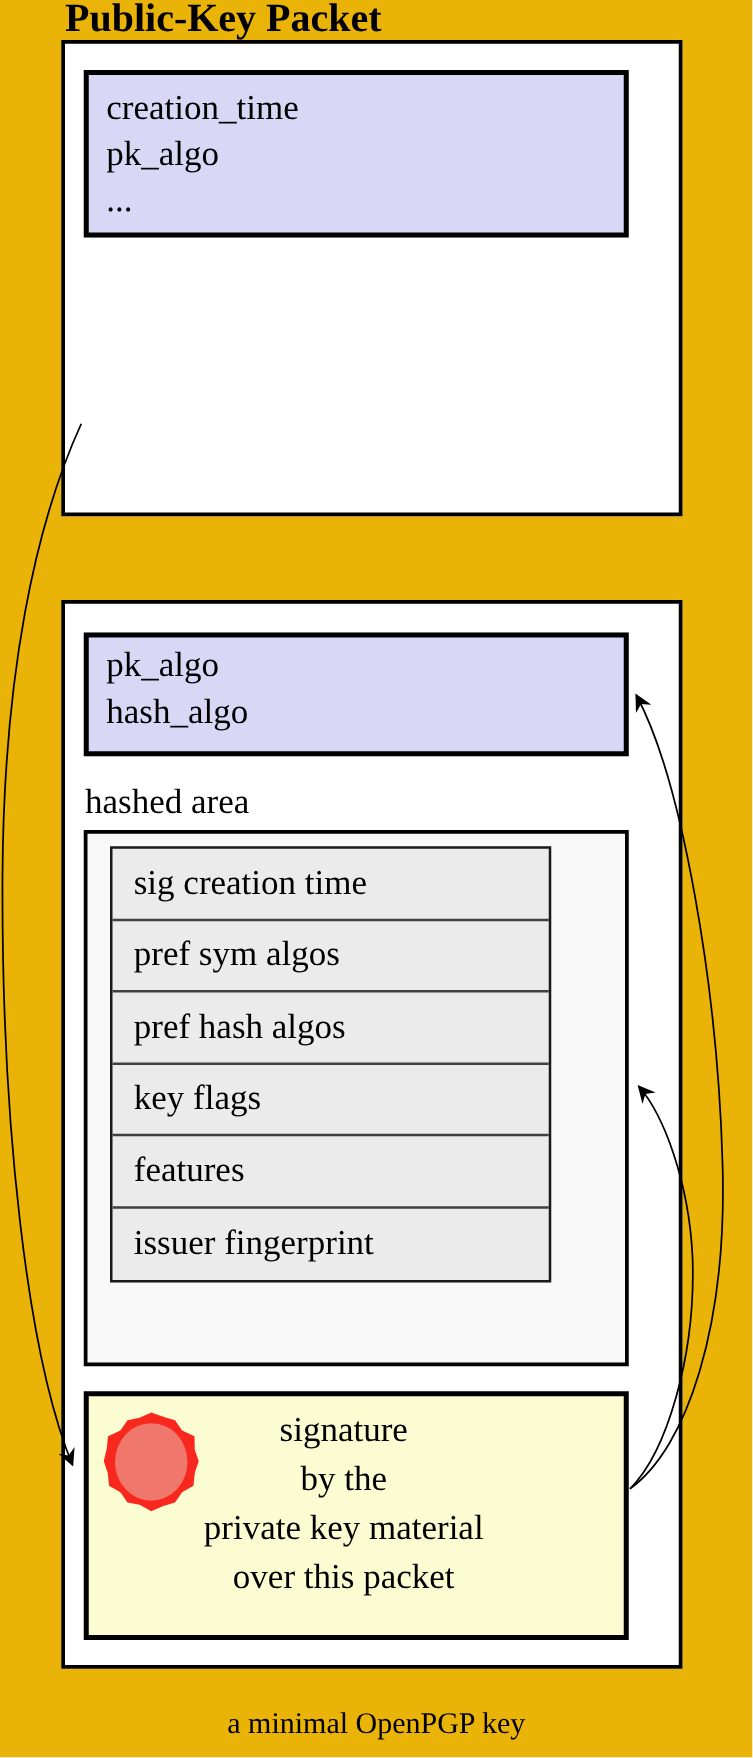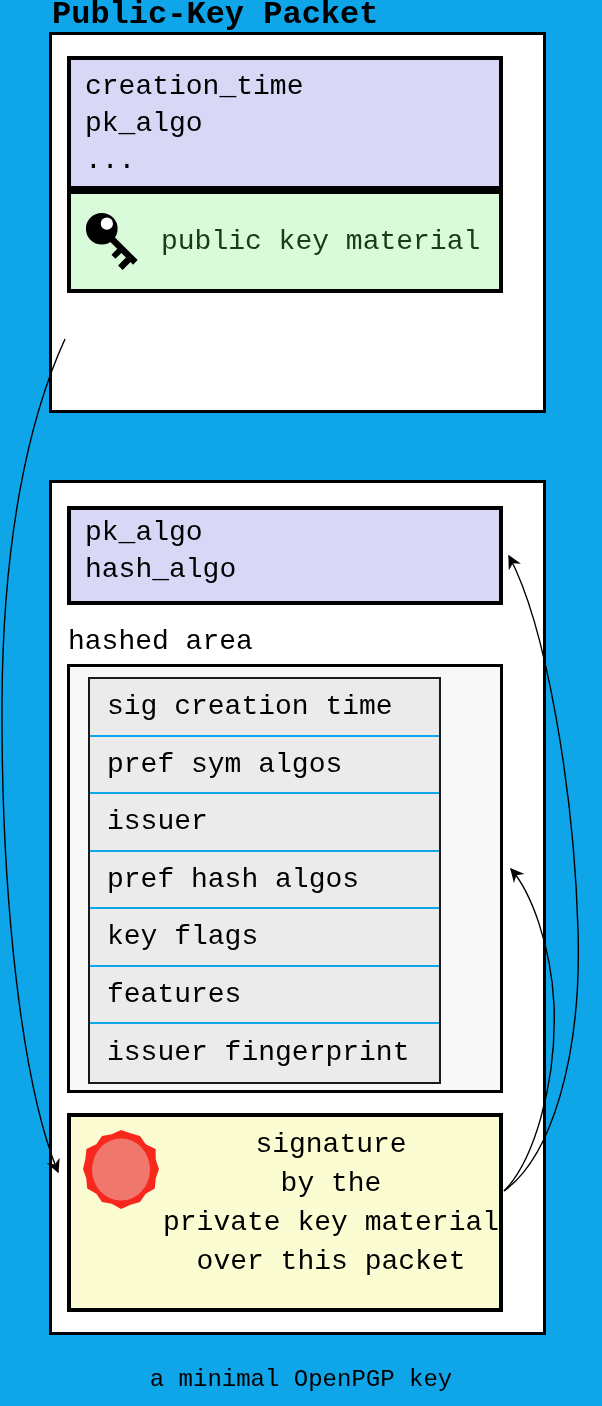--- a/index.html
+++ b/index.html
@@ -1,30 +1,30 @@
 <!DOCTYPE html>
 <html><head>
 <meta charset="utf-8">
 <style>
   html,body{margin:0;padding:0;background:#fff;}
   #canvas{
-    position:relative;width:602px;height:1406px;background:#0ea5e9;
-    font-family:Liberation Mono, monospace;color:#000;overflow:hidden;
+    position:relative;width:602px;height:1406px;background:#eab308;
+    font-family:Liberation Serif, serif;color:#000;overflow:hidden;
   }
   .abs{position:absolute;box-sizing:border-box;}
   .pkt-title{font-size:32px;font-weight:bold;letter-spacing:0px;white-space:nowrap;}
   .packet-box{border:3px solid #000;background:#fff;}
   .field-box{border:4px solid #000;background:#d8d8f6;padding:8px 0 0 14px;
              font-size:28px;line-height:37px;}
   .material-box{border:4px solid #000;background:#d9fbd9;display:flex;align-items:center;}
   .material-label{color:#173c17;font-size:28px;margin-left:10px;white-space:nowrap;}
   .hashed-label{font-size:28px;}
   .hashed-box{border:3px solid #000;background:#f8f8f8;}
   .subpacket-table{border:2px solid #1a1a1a;background:#ebebeb;}
-  .subpacket-row{height:57.5px;border-bottom:2px solid #0ea5e9;display:flex;
+  .subpacket-row{height:57.5px;border-bottom:2px solid #404040;display:flex;
                  align-items:center;padding-left:17px;font-size:28px;box-sizing:border-box;}
   .subpacket-row:last-child{border-bottom:none;}
   .signature-box{border:4px solid #000;background:#fcfcd2;}
   .signature-text{position:absolute;left:92px;top:8px;font-size:28px;line-height:39px;white-space:nowrap;}
   .caption{font-size:24px;text-align:center;width:602px;}
   svg{display:block;}
   #arrows{position:absolute;left:0;top:0;z-index:5;pointer-events:none;}
 </style>
 </head>
 <body>
@@ -34,51 +34,36 @@
   <div class="abs pkt-title" style="left:52px;top:-4px;">Public-Key Packet</div>
 
   <div class="abs packet-box" style="left:49px;top:32px;width:497px;height:381px;"></div>
 
   <div class="abs field-box" style="left:67px;top:56px;width:436px;height:134px;">
     <div>creation_time</div>
     <div>pk_algo</div>
     <div>...</div>
   </div>
 
-  <div class="abs material-box" style="left:67px;top:190px;width:436px;height:103px;">
-    <span style="margin-left:8px;">
-      <svg width="72" height="80" viewBox="0 0 100 100">
-        <g transform="rotate(45 50 50)" fill="#000">
-          <circle cx="24" cy="50" r="22"></circle>
-          <circle cx="24" cy="40" r="8.5" fill="#fff"></circle>
-          <rect x="44" y="45.5" width="46" height="9"></rect>
-          <rect x="59" y="53" width="8" height="13"></rect>
-          <rect x="76" y="53" width="9" height="17"></rect>
-        </g>
-      </svg>
-    </span>
-    <span class="material-label">public key material</span>
-  </div>
 
 
   <div class="abs packet-box" style="left:49px;top:480px;width:497px;height:855px;"></div>
 
   <div class="abs field-box" style="left:67px;top:506px;width:436px;height:99px;padding-top:4px;">
     <div>pk_algo</div>
     <div>hash_algo</div>
   </div>
 
   <div class="abs hashed-label" style="left:68px;top:626px;">hashed area</div>
 
   <div class="abs hashed-box" style="left:67px;top:664px;width:436px;height:429px;"></div>
 
   <div class="abs subpacket-table" style="left:88px;top:677px;width:353px;">
     <div class="subpacket-row">sig creation time</div>
     <div class="subpacket-row">pref sym algos</div>
-    <div class="subpacket-row">issuer</div>
     <div class="subpacket-row">pref hash algos</div>
     <div class="subpacket-row">key flags</div>
     <div class="subpacket-row">features</div>
     <div class="subpacket-row">issuer fingerprint</div>
   </div>
 
   <div class="abs signature-box" style="left:67px;top:1113px;width:436px;height:199px;text-align:center;">
     <span class="abs" style="left:10px;top:11px;">
       <svg width="80" height="84" viewBox="0 0 80 84">
         <polygon fill="#f9281e" points="78,41 74.8,50.3 73.8,60.5 64.7,65.7 59,73.9 49.6,76.7 40,81 30.7,75.8 21,73.9 15.3,65.7 6.2,60.5 5.2,50.3 2,41 4.3,31.4 5.4,21 15.3,16.3 21,8.1 30.7,6.2 40,2 49.6,5.3 59,8.1 64.7,16.3 74.6,21 74.8,31.7"></polygon>

